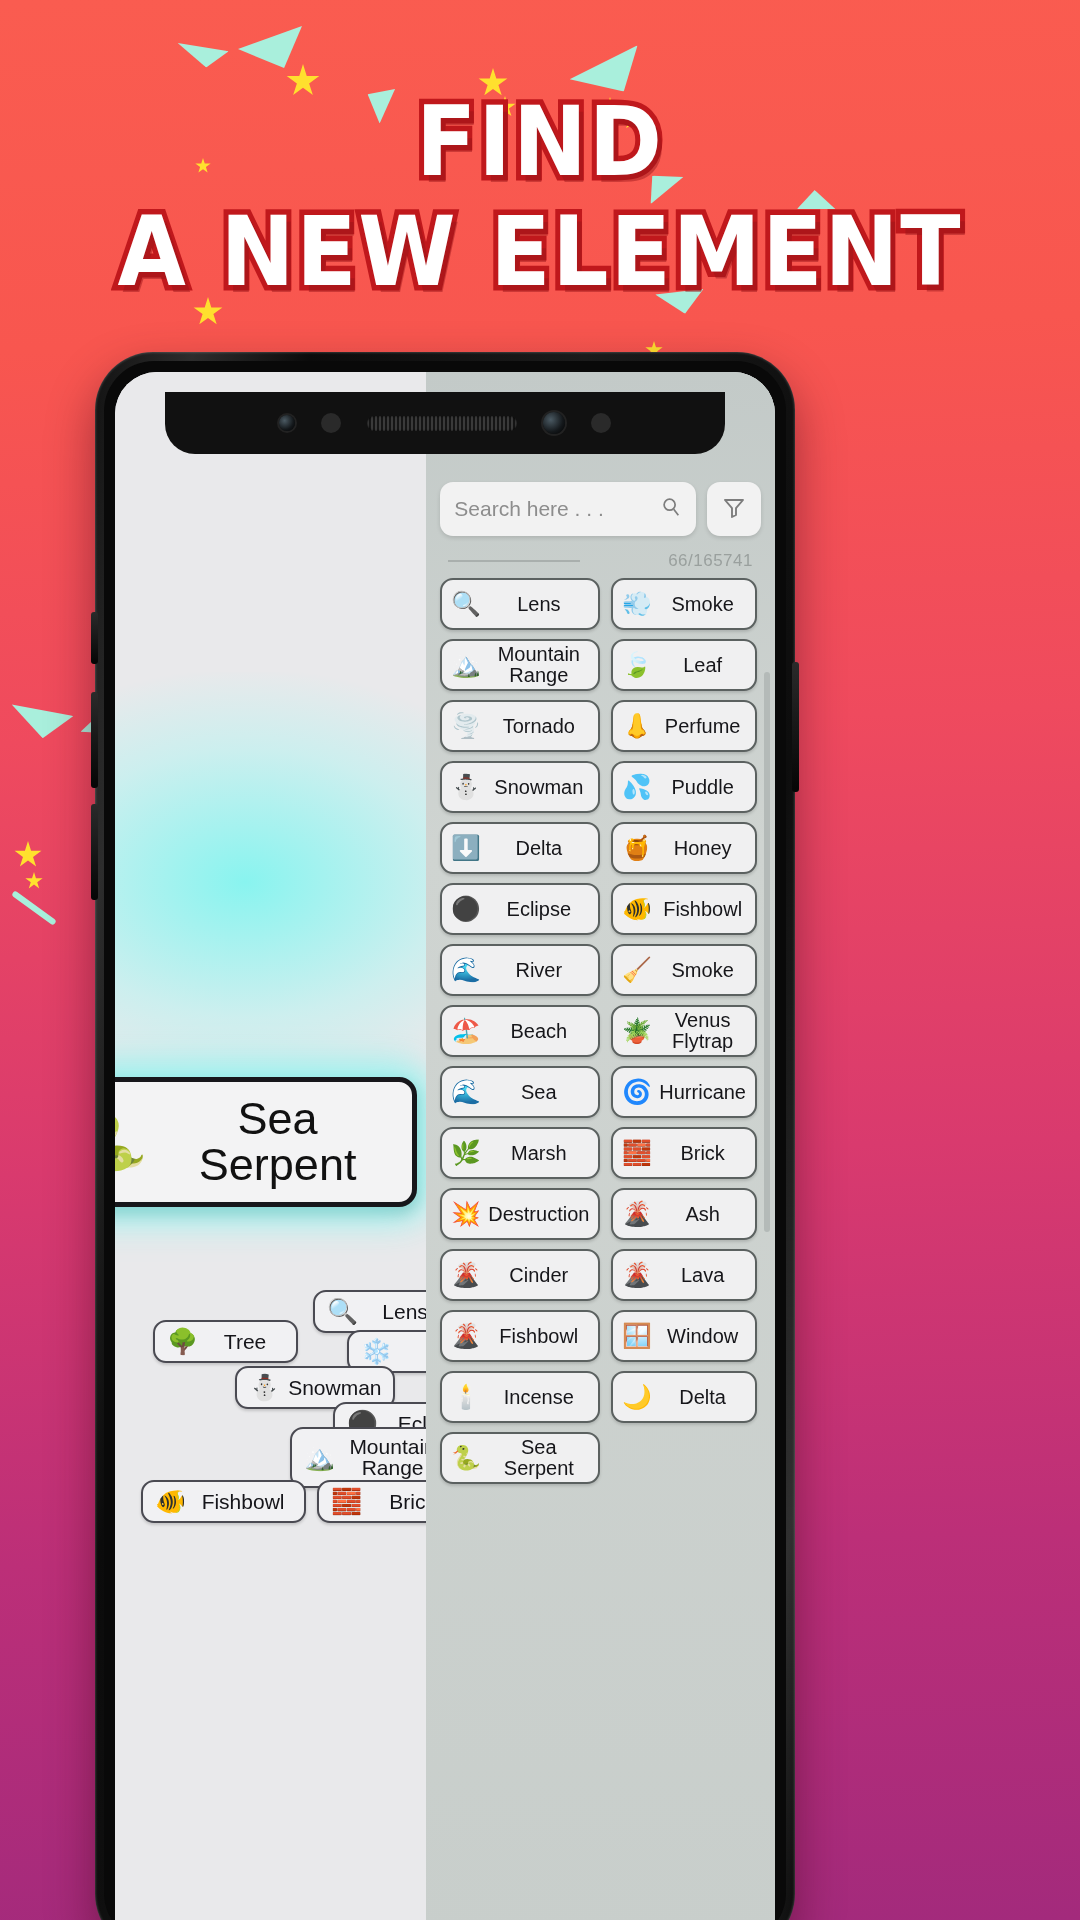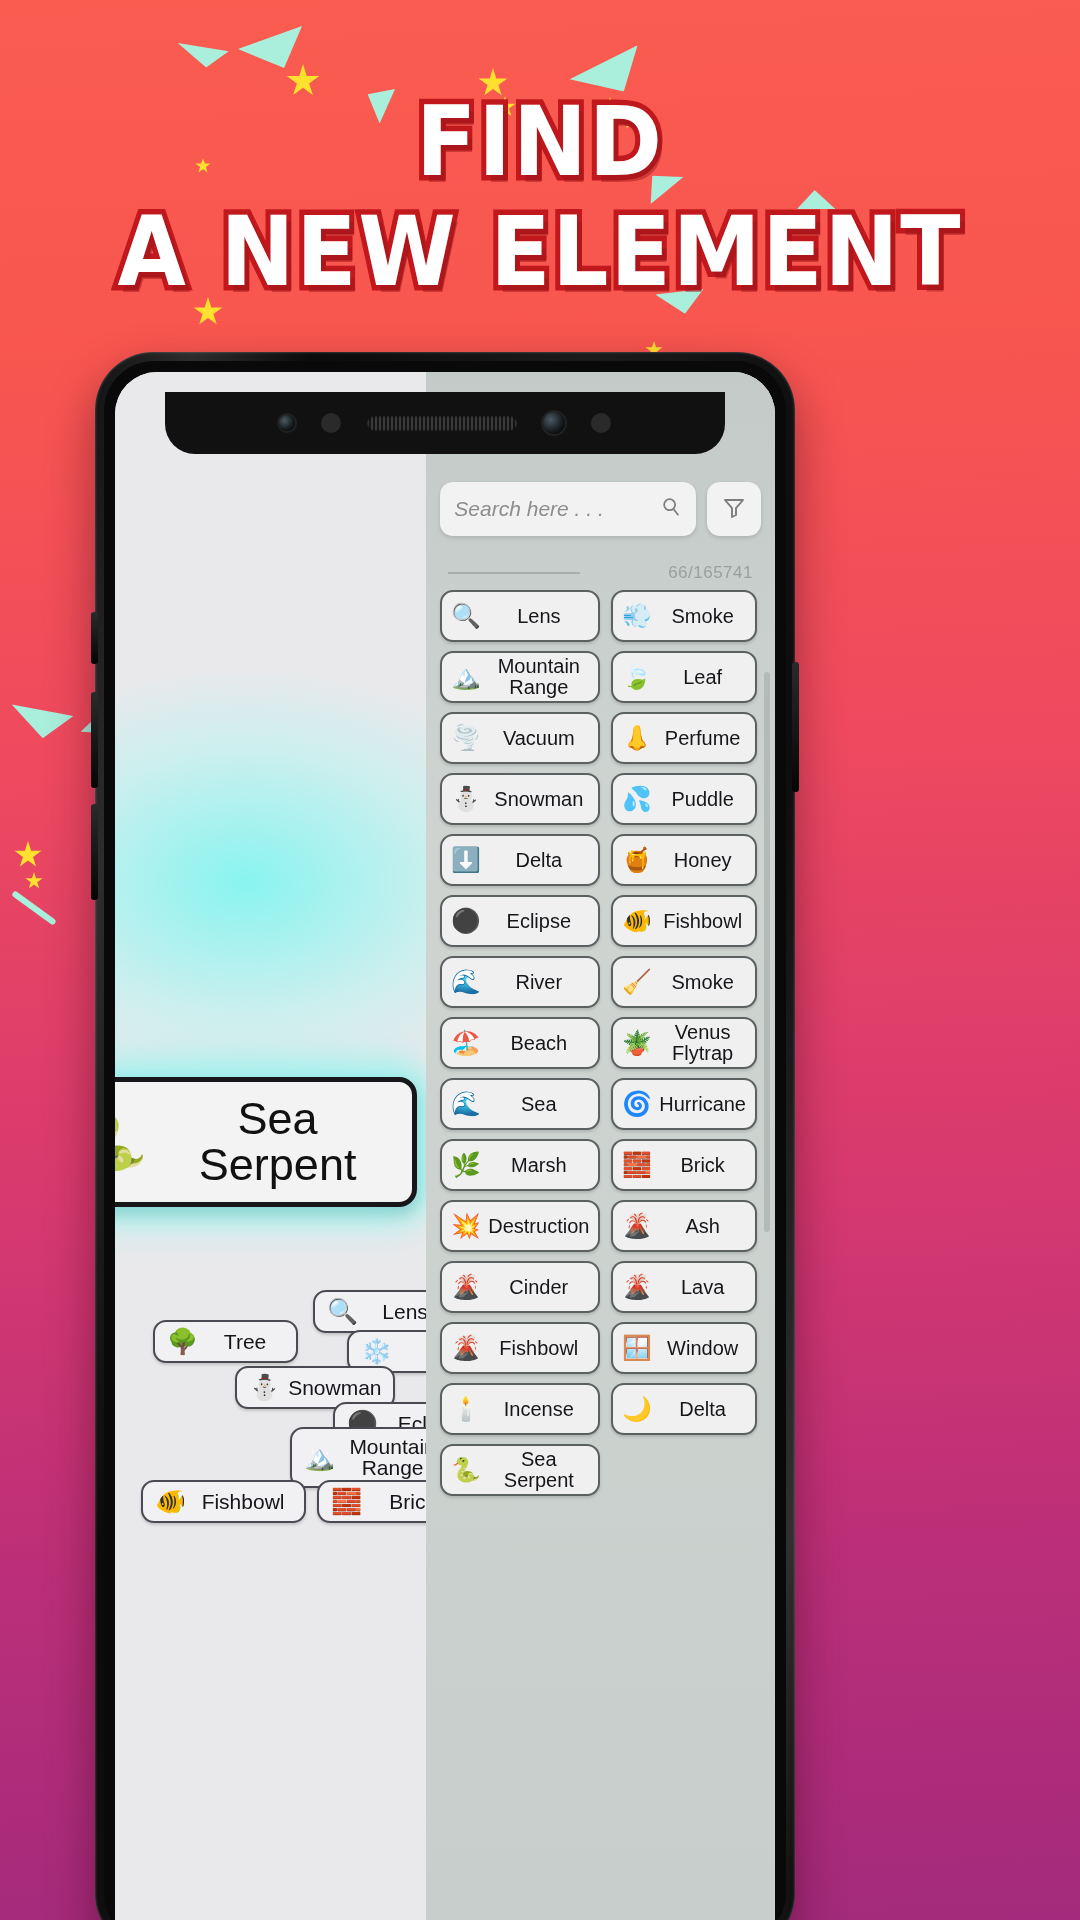--- a/index.html
+++ b/index.html
@@ -96,28 +96,28 @@
   .panel::before { content:""; position:absolute; inset:0;
     background:linear-gradient(180deg,#c3cac8 0%,#cfd4d1 30%,#c8cecb 100%); }
   .panel > * { position:relative; z-index:2; }
 
   .search-row { display:flex; align-items:center; gap:11px; padding:0 14px; margin-top:14px; }
   .search-box {
     flex:1; height:54px; background:#f2f2f2; border-radius:13px;
     display:flex; align-items:center; padding:0 14px; gap:6px;
     box-shadow:0 2px 4px rgba(0,0,0,.13);
   }
-  .search-ph { flex:1; font-style:italic; font-size:21px; color:#8d8d8d; }
+  .search-ph { flex:1; font-size:21px; color:#8d8d8d; }
   .filter-btn {
     width:54px; height:54px; background:#f2f2f2; border-radius:13px;
     display:flex; align-items:center; justify-content:center;
     box-shadow:0 2px 4px rgba(0,0,0,.13);
   }
 
-  .meta-row { display:flex; align-items:center; justify-content:space-between; padding:0 22px; margin-top:26px; height:22px; }
+  .meta-row { display:flex; align-items:center; justify-content:space-between; padding:0 22px; margin-top:14px; height:22px; }
   .meta-rule { width:132px; height:2px; background:#a9afad; }
   .counter { font-size:17px; color:#9aa09e; letter-spacing:.5px; }
 
   .grid {
     flex:1; display:grid; grid-template-columns:1fr 1fr; gap:9px 11px;
     padding:6px 18px 0 14px; align-content:start; overflow:hidden;
   }
   .gchip {
     display:flex; align-items:center; gap:7px; height:52px;
     background:#f0f0f1; border:2.5px solid #5b6160; border-radius:13px;
@@ -271,21 +271,21 @@
         <div class="gchip">
             <span class="emo">🏔️</span>
             <span class="lbl">Mountain Range</span>
           </div>
         <div class="gchip">
             <span class="emo">🍃</span>
             <span class="lbl">Leaf</span>
           </div>
         <div class="gchip">
             <span class="emo">🌪️</span>
-            <span class="lbl">Vacuum</span>
+            <span class="lbl">Tornado</span>
           </div>
         <div class="gchip">
             <span class="emo">👃</span>
             <span class="lbl">Perfume</span>
           </div>
         <div class="gchip">
             <span class="emo">⛄</span>
             <span class="lbl">Snowman</span>
           </div>
         <div class="gchip">

